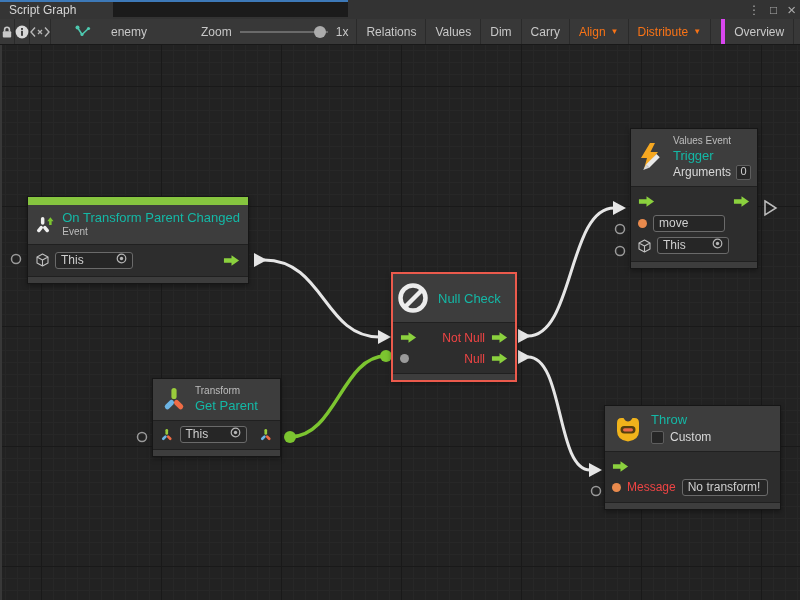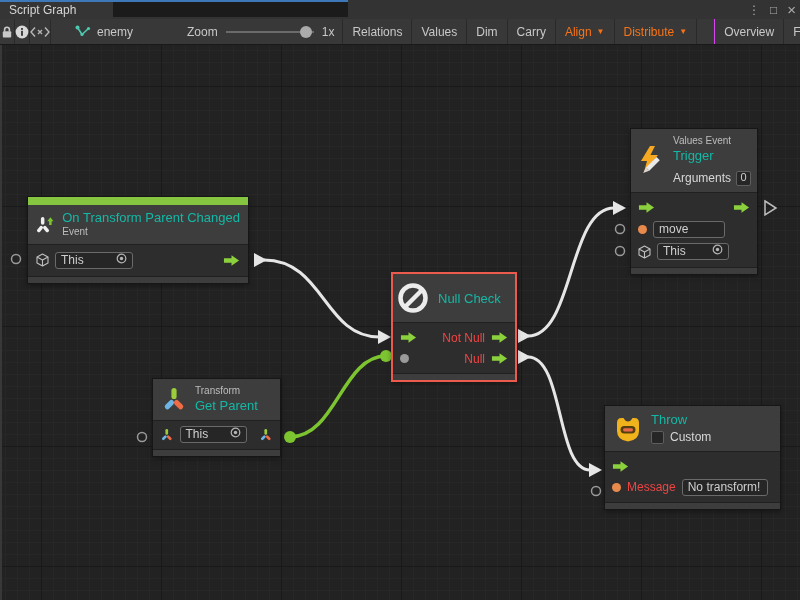--- a/index.html
+++ b/index.html
@@ -18,21 +18,21 @@
   .win-icons span { cursor:default; }
 
   
   .toolbar { position:absolute; top:19px; left:0; width:800px; height:26px; background:#383838;
     border-bottom:1px solid #191919; display:flex; align-items:stretch; color:#c8c8c8; font-size:12px; }
   .tb-cell { display:flex; align-items:center; justify-content:center; border-right:1px solid #2a2a2a; }
   .tb-btn { display:flex; align-items:center; padding:0 9px; border-right:1px solid #2a2a2a;
     white-space:nowrap; }
   .tb-btn.disabled { color:#f97316; }
   .caret { font-size:8px; margin-left:5px; }
-  .graph-name { display:flex; align-items:center; gap:6px; padding:0 10px; }
+  .graph-name { display:flex; align-items:center; gap:20px; padding:0 10px; }
   .zoom-wrap { display:flex; align-items:center; gap:8px; padding:0 8px; margin-left:36px;
     border-right:1px solid #2a2a2a; }
   .slider { position:relative; width:88px; height:12px; }
   .slider .track { position:absolute; top:5px; left:0; width:88px; height:2px; background:#6a6a6a; }
   .slider .handle { position:absolute; top:0; right:2px; width:12px; height:12px; border-radius:50%;
     background:#ababab; }
 
   
   .canvas { position:absolute; top:45px; left:0; width:800px; height:555px;
     background-color:#222222;
@@ -130,21 +130,21 @@
     <div class="tb-btn">Dim</div>
     <div class="tb-btn">Carry</div>
     <div class="tb-btn disabled">
       <span>Align</span>
       <span class="caret">▼</span>
     </div>
     <div class="tb-btn disabled">
       <span>Distribute</span>
       <span class="caret">▼</span>
     </div>
-    <div class="tb-btn" style="margin-left:17px;border-left:1px solid #d946ef">Overview</div>
+    <div class="tb-btn" style="margin-left:10px;border-left:4px solid #d946ef">Overview</div>
     <div class="tb-btn" style="border-right:none">Full Screen</div>
   </div>
 
   <div class="canvas">
 
     <svg class="wires" width="800" height="555">
 
       <path d="M 262 215 C 322 215, 322 292, 377 292" stroke="#e6e6e6" stroke-width="3" fill="none"></path>
       <polygon points="252,208 265,215 252,222" fill="#e6e6e6"></polygon>
       <polygon points="376,285 389,292 376,299" fill="#e6e6e6"></polygon>
@@ -212,21 +212,21 @@
         <svg width="30" height="30" viewBox="0 0 30 30">
           <path d="M13 1 L4 16 H10 L7 27 L21 10 H13.5 L18 1 Z" fill="#f6a821"></path>
           <g>
             <polygon points="9,22.5 19.5,12 22.8,15.3 12.3,25.8" fill="#e9e9e9"></polygon>
             <polygon points="6.2,28 9,22.5 12.3,25.8" fill="#d8d8d8"></polygon>
           </g>
         </svg>
         <div class="hdr-col">
           <span class="hdr-cat">Values Event</span>
           <span class="hdr-title">Trigger</span>
-          <span style="display:flex;align-items:center;margin-top:7px">
+          <span style="display:flex;align-items:center;margin-top:1px">
             <span>Arguments</span>
             <span class="args-box">0</span>
           </span>
         </div>
       </div>
       <div class="node-body">
         <div class="port-row">
           <svg width="17" height="13" viewBox="0 0 18 12">
             <path d="M1 3.5 H9 V0.5 L17 6 L9 11.5 V8.5 H1 Z" fill="#8bd13e"></path>
           </svg>

